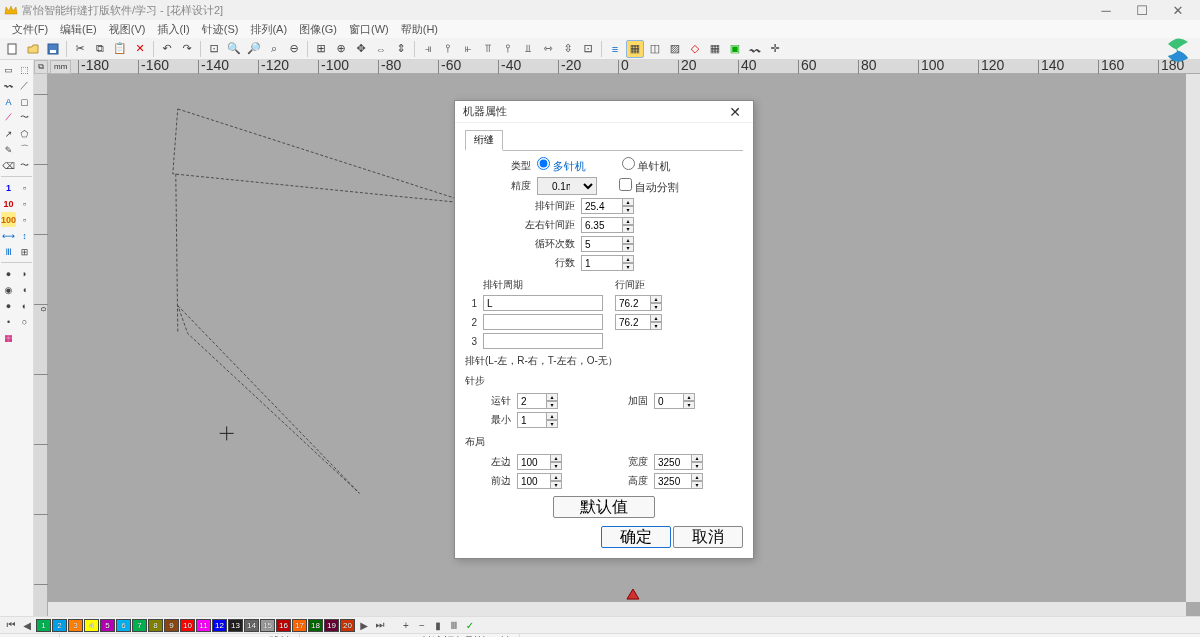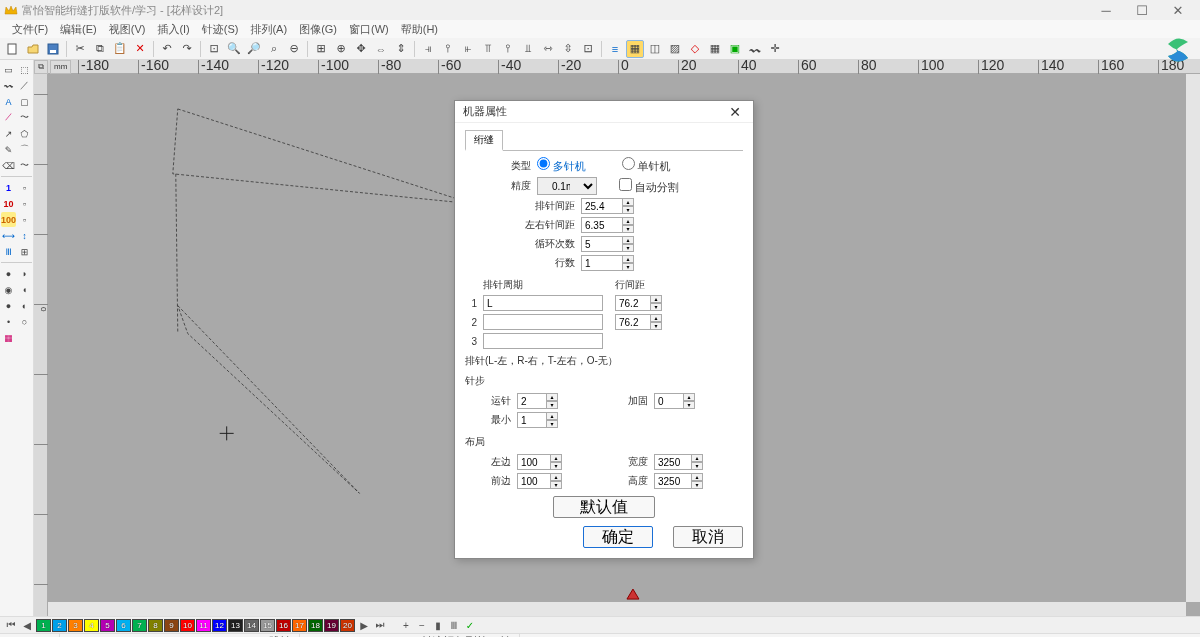--- a/index.html
+++ b/index.html
@@ -71,21 +71,21 @@
 .numbox input { width: 42px; height: 16px; border: 1px solid #aaa; padding: 0 3px; font-size: 10px; }
 .spinners { display: flex; flex-direction: column; margin-left: -1px; }
 .spinners button { width: 12px; height: 8px; border: 1px solid #aaa; background: #f2f2f2; font-size: 6px; line-height: 4px; padding: 0; display: flex; align-items: center; justify-content: center; }
 select { height: 18px; border: 1px solid #aaa; font-size: 10px; padding: 0 10px; }
 input[type=text].wide { width: 120px; height: 16px; border: 1px solid #aaa; padding: 0 3px; font-size: 10px; }
 .two-col { display: flex; gap: 12px; }
 .two-col > div { flex: 1; }
 .section-label { font-size: 10px; color: #333; margin: 4px 0 2px; }
 .btn { height: 22px; padding: 0 18px; border: 1px solid #888; background: #f8f8f8; border-radius: 2px; font-size: 16px; }
 .btn.primary { border-color: #1a6fd6; color: #000; }
-.dlg-buttons { display: flex; justify-content: flex-end; gap: 20px; margin-top: 8px; }
+.dlg-buttons { display: flex; justify-content: flex-end; gap: 2px; margin-top: 8px; }
 .default-row { display: flex; justify-content: center; margin: 4px 0 2px; }
 
 </style>
 </head>
 <body>
 
 <div class="titlebar">
   <span class="crown">
     <svg viewBox="0 0 14 12">
         <path d="M1 10 L2 3 L5 7 L7 2 L9 7 L12 3 L13 10 Z" fill="#f0b000" stroke="#c08000" stroke-width="0.5"></path>

